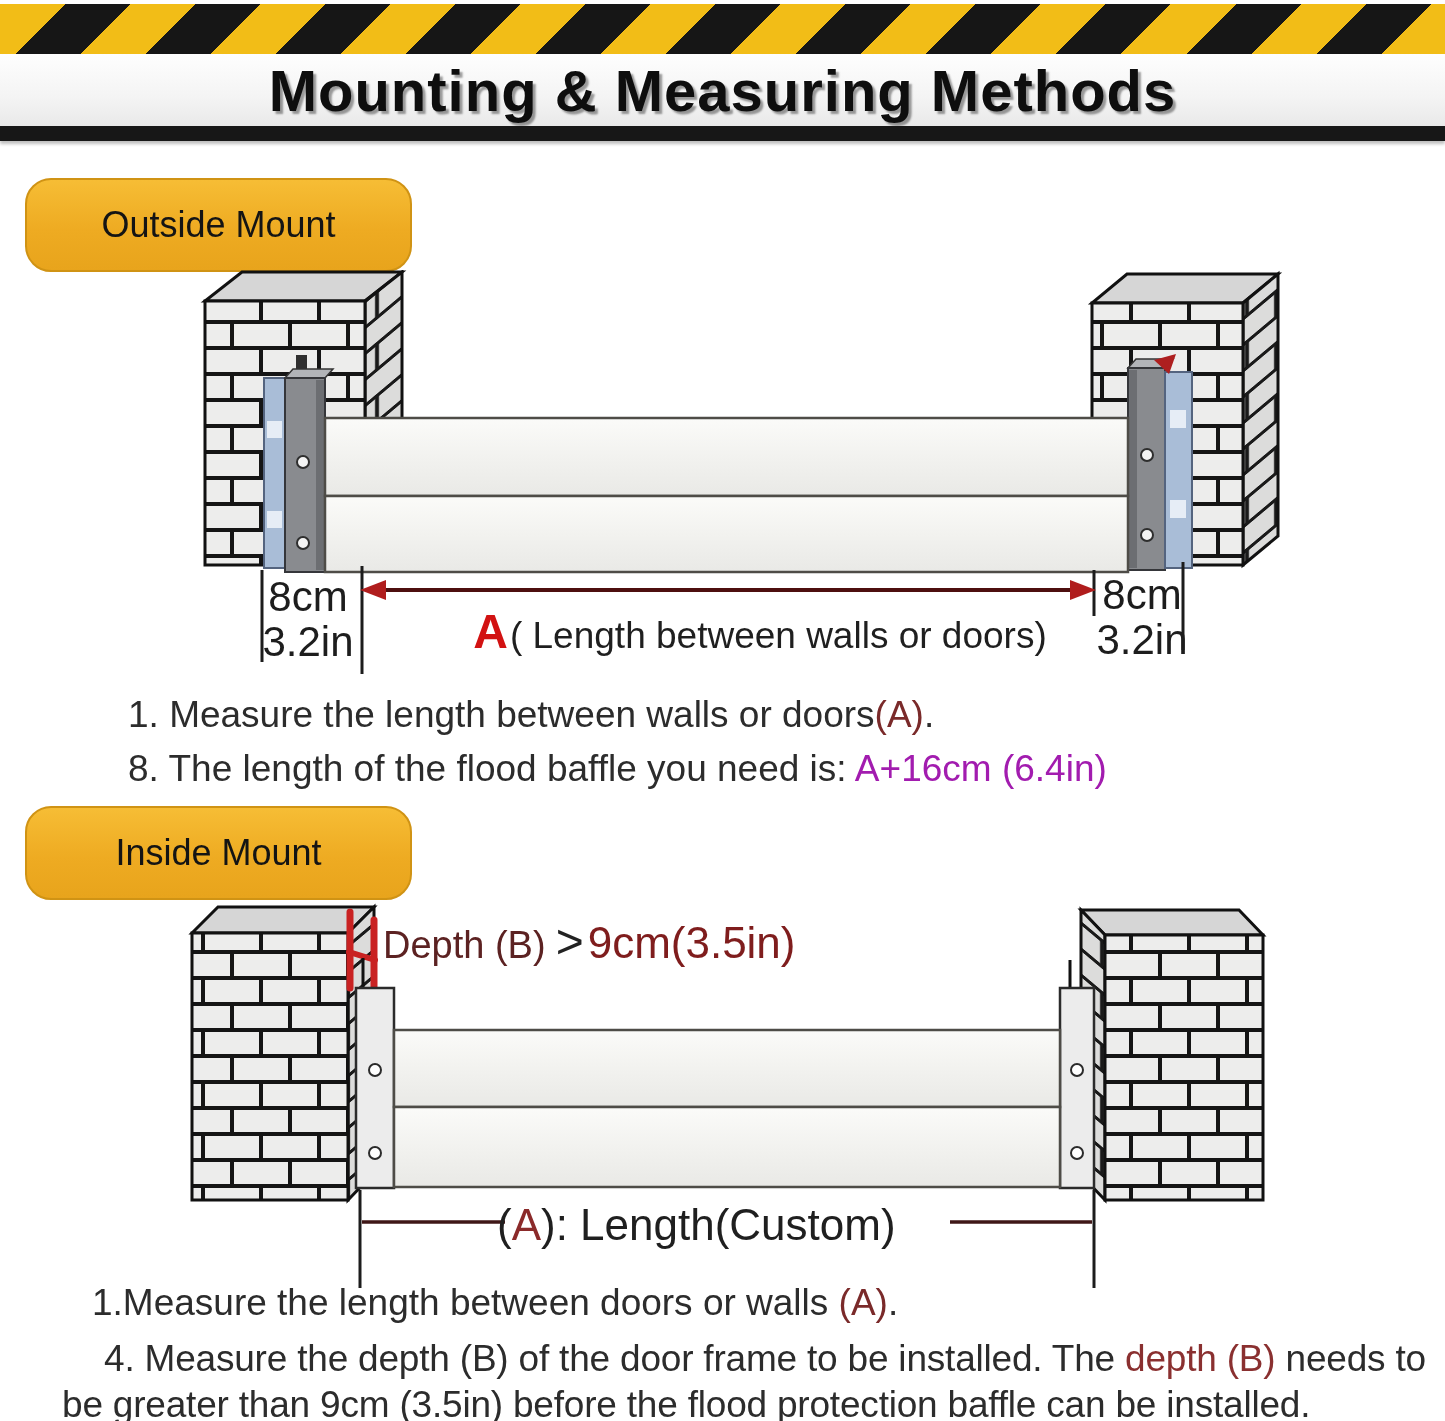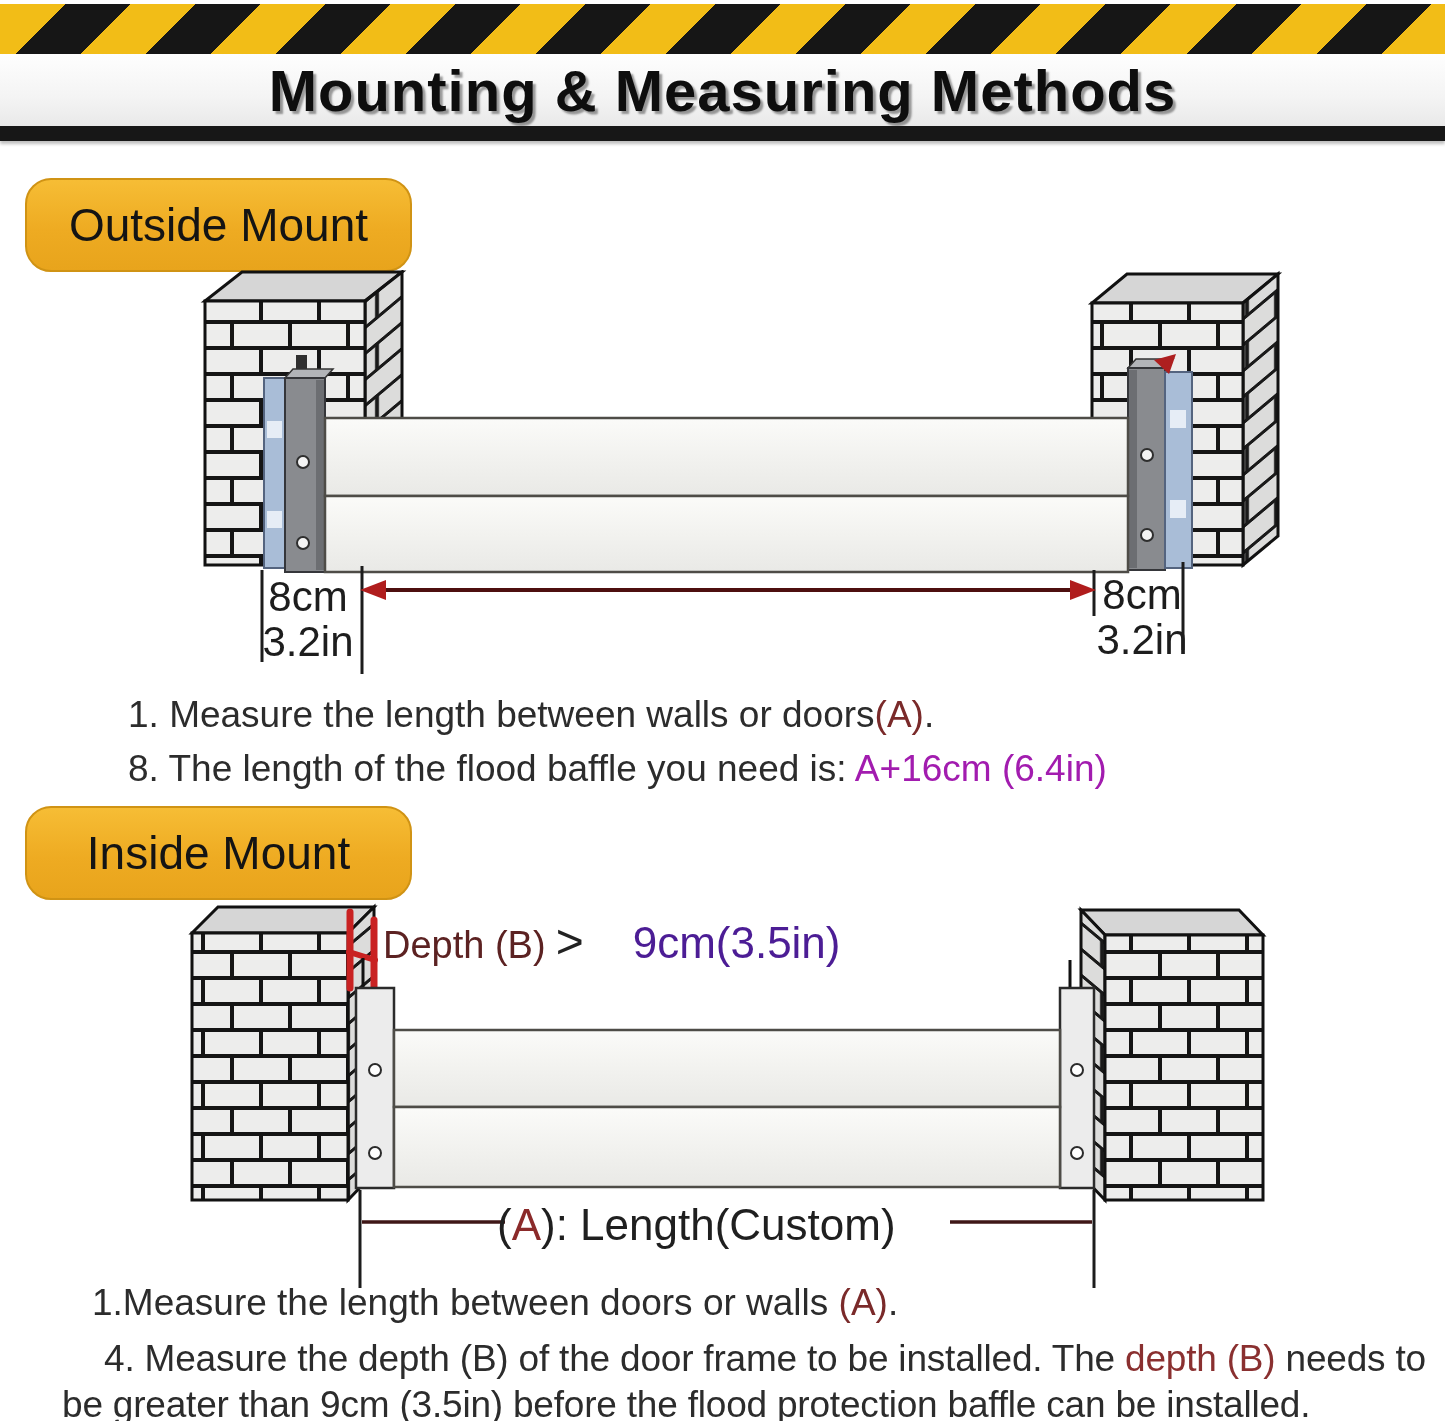--- a/index.html
+++ b/index.html
@@ -23,21 +23,21 @@
     text-shadow:3px 3px 2px rgba(0,0,0,.38), -1px -1px 0 rgba(255,255,255,.65);
   }
   .black-bar{position:absolute;left:0;top:126px;width:1445px;height:15px;background:#171717;
     box-shadow:0 3px 3px rgba(0,0,0,.25);}
   
   .badge{
     position:absolute;width:383px;height:90px;border-radius:26px;
     background:linear-gradient(180deg,#f6bd35 0%,#eeab22 55%,#e8a41c 100%);
     border:2px solid #d09314;
     display:flex;align-items:center;justify-content:center;
-    font-size:46px;color:#141414;
+    font-size:36px;color:#141414;
   }
   #badge-outside{left:25px;top:178px;}
   #badge-inside{left:25px;top:806px;align-items:center;}
   
   .diag-svg{position:absolute;left:0;}
   
   .dim-text{position:absolute;font-size:42px;color:#1d1d1d;text-align:center;line-height:45px;}
   #dim-left-8{left:252px;top:574px;width:112px;}
   #dim-right-8{left:1096px;top:572px;width:92px;}
   .dim-a{
@@ -55,21 +55,21 @@
   .hl-a{color:#7a2a2a;}
   .hl-red{color:#a21caf;}
   .hl-b{color:#8a3030;}
   
   .depth-note{
     position:absolute;left:383px;top:914px;display:flex;align-items:baseline;
     white-space:nowrap;
   }
   .depth-note .dn1{font-size:38px;color:#5c2222;}
   .depth-note .dn-gt{font-size:48px;color:#222;margin:0 4px 0 10px;}
-  .depth-note .dn2{font-size:44px;color:#4c1d95;margin-left:45px;}
+  .depth-note .dn2{font-size:44px;color:#7f1d1d;}
   
   .dim-custom{
     position:absolute;left:497px;top:1200px;width:460px;
     font-size:44px;color:#1f1f1f;white-space:nowrap;
   }
   .dim-custom .a-mar{color:#8b2a2a;}
 </style>
 </head>
 <body>
 
@@ -178,20 +178,23 @@
   </svg>
 
   <div class="dim-text" id="dim-left-8">
     <div>8cm</div>
     <div>3.2in</div>
   </div>
   <div class="dim-text" id="dim-right-8">
     <div>8cm</div>
     <div>3.2in</div>
   </div>
+  <div class="dim-a">
+    <span class="a-red">A</span><span>( Length between walls or doors)</span>
+  </div>
 
   <div class="step" id="o-step1">
     <span>1. Measure the length between walls or doors</span><span class="hl-a">(A)</span><span>.</span>
   </div>
   <div class="step" id="o-step2">
     <span>8. The length of the flood baffle you need is: </span><span class="hl-red">A+16cm (6.4in)</span><span></span>
   </div>
 
   <div class="badge" id="badge-inside">
     <span>Inside Mount</span>

